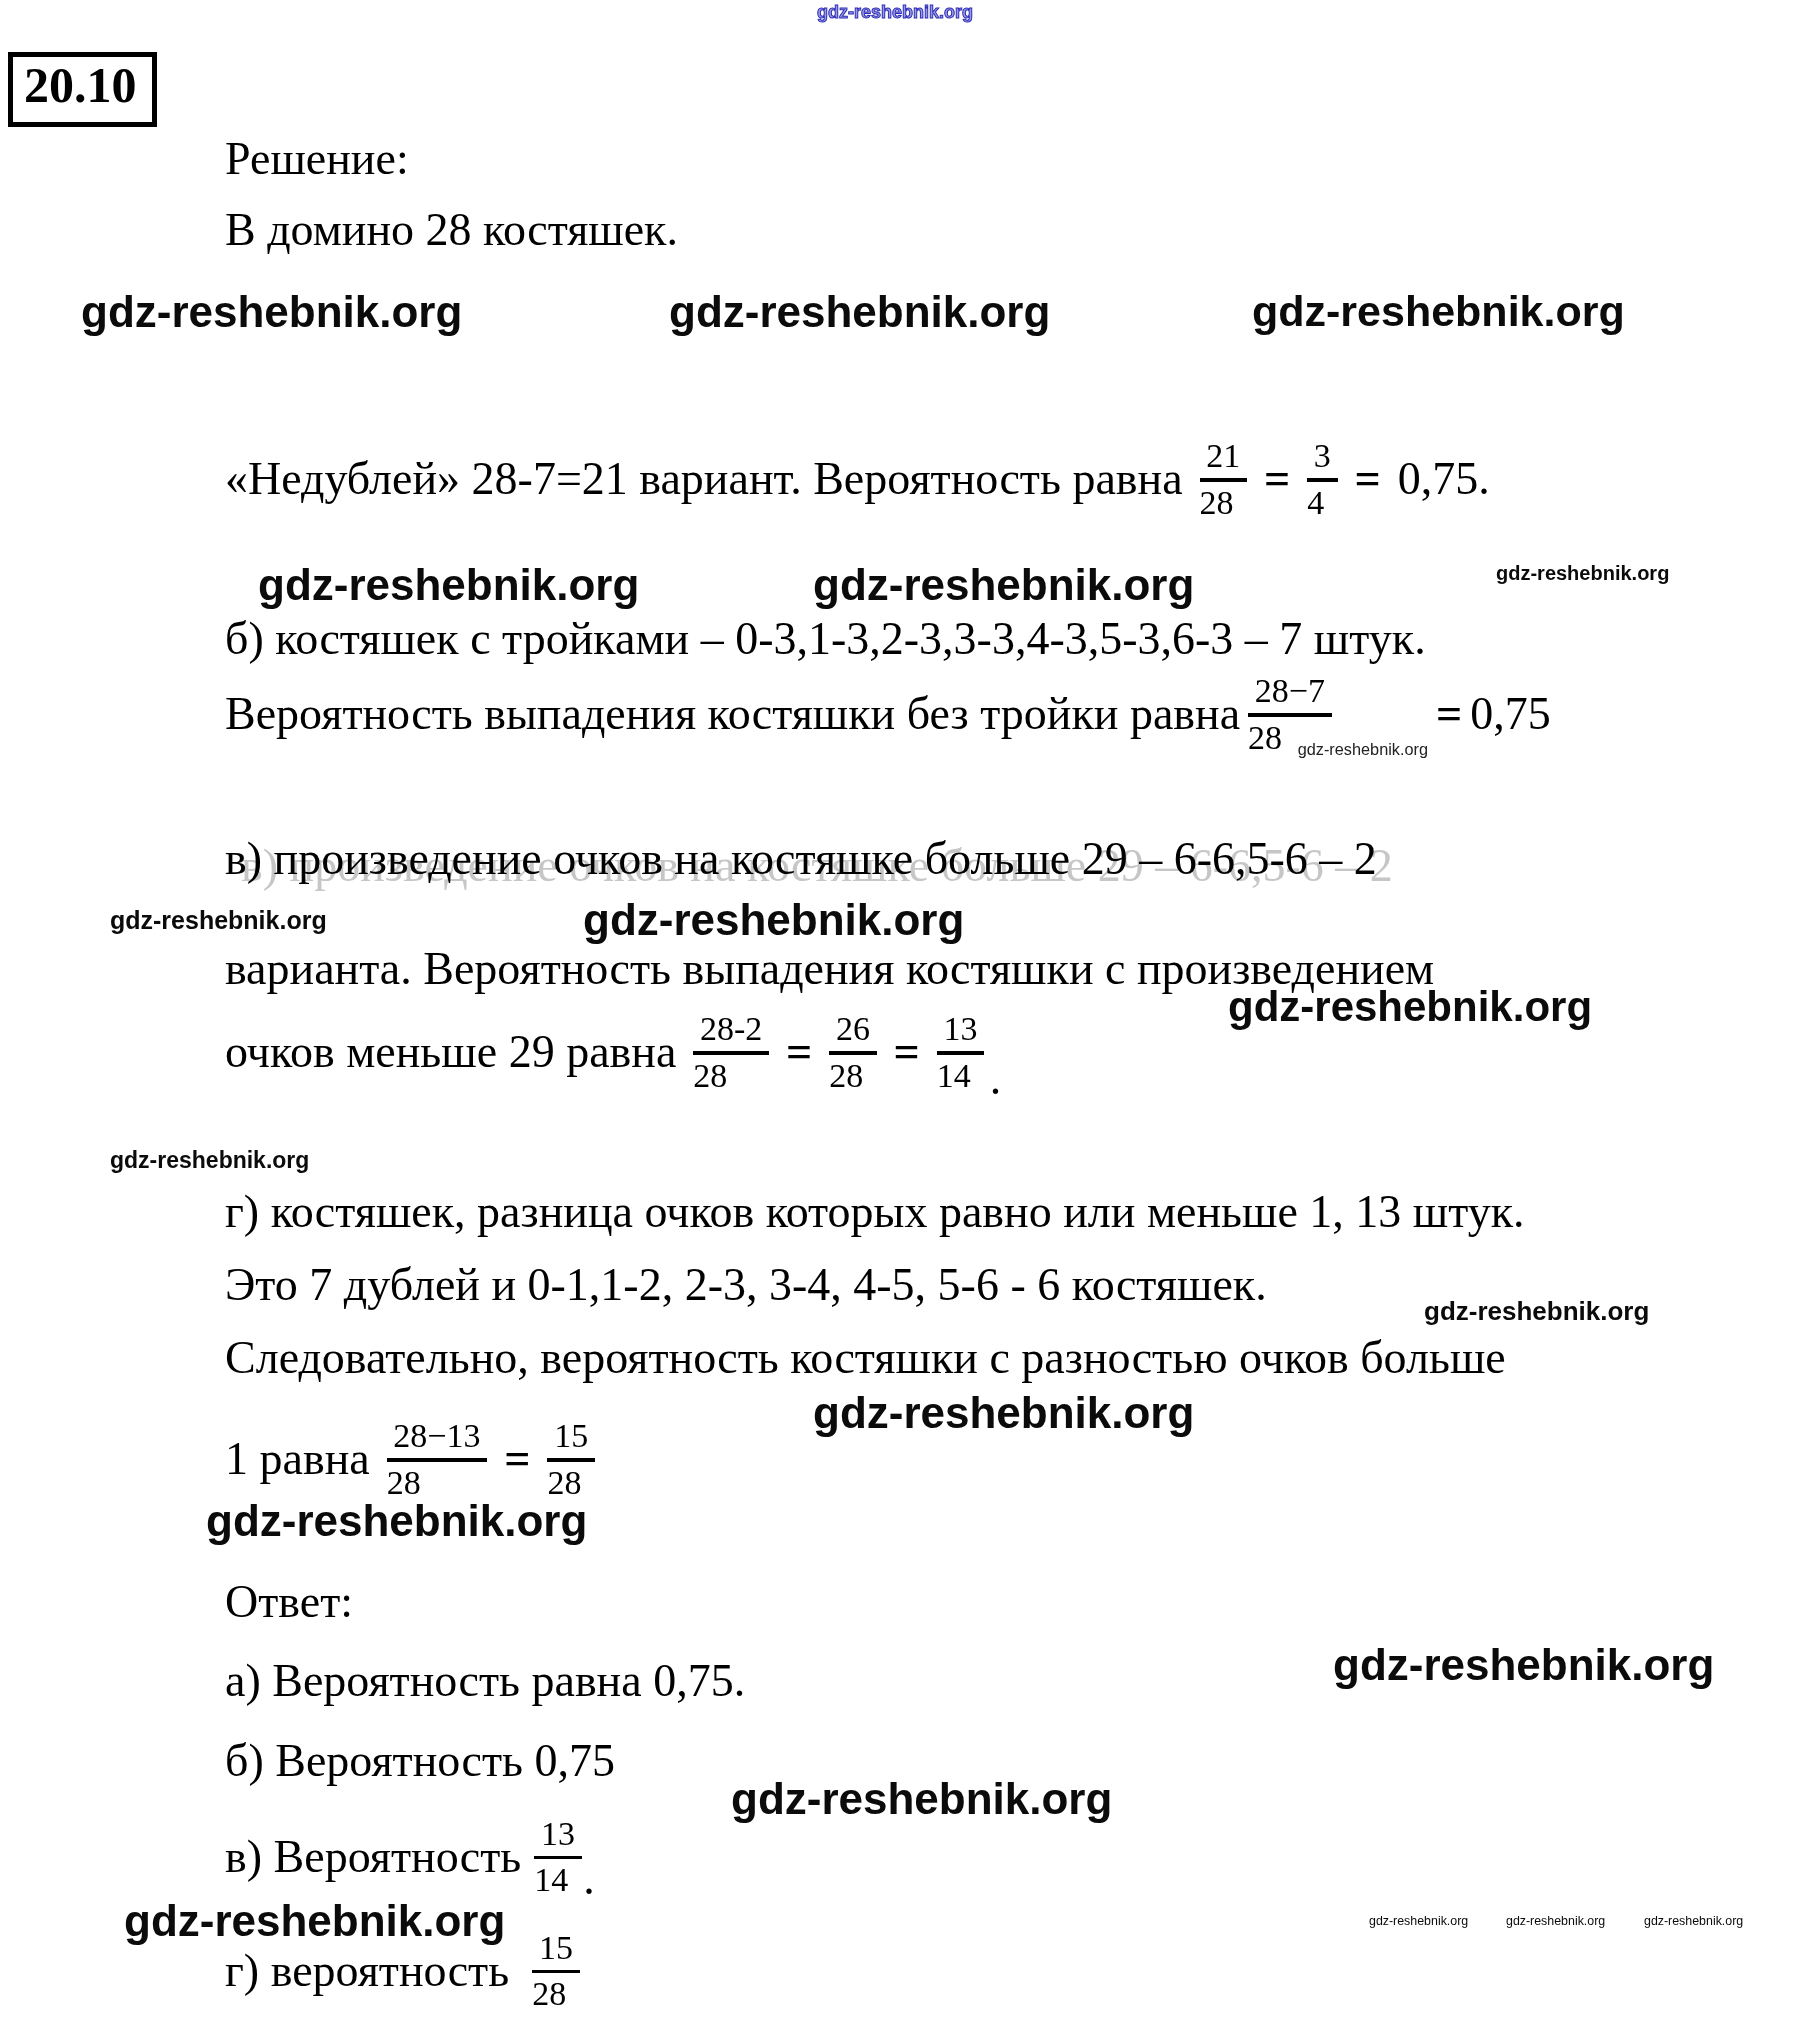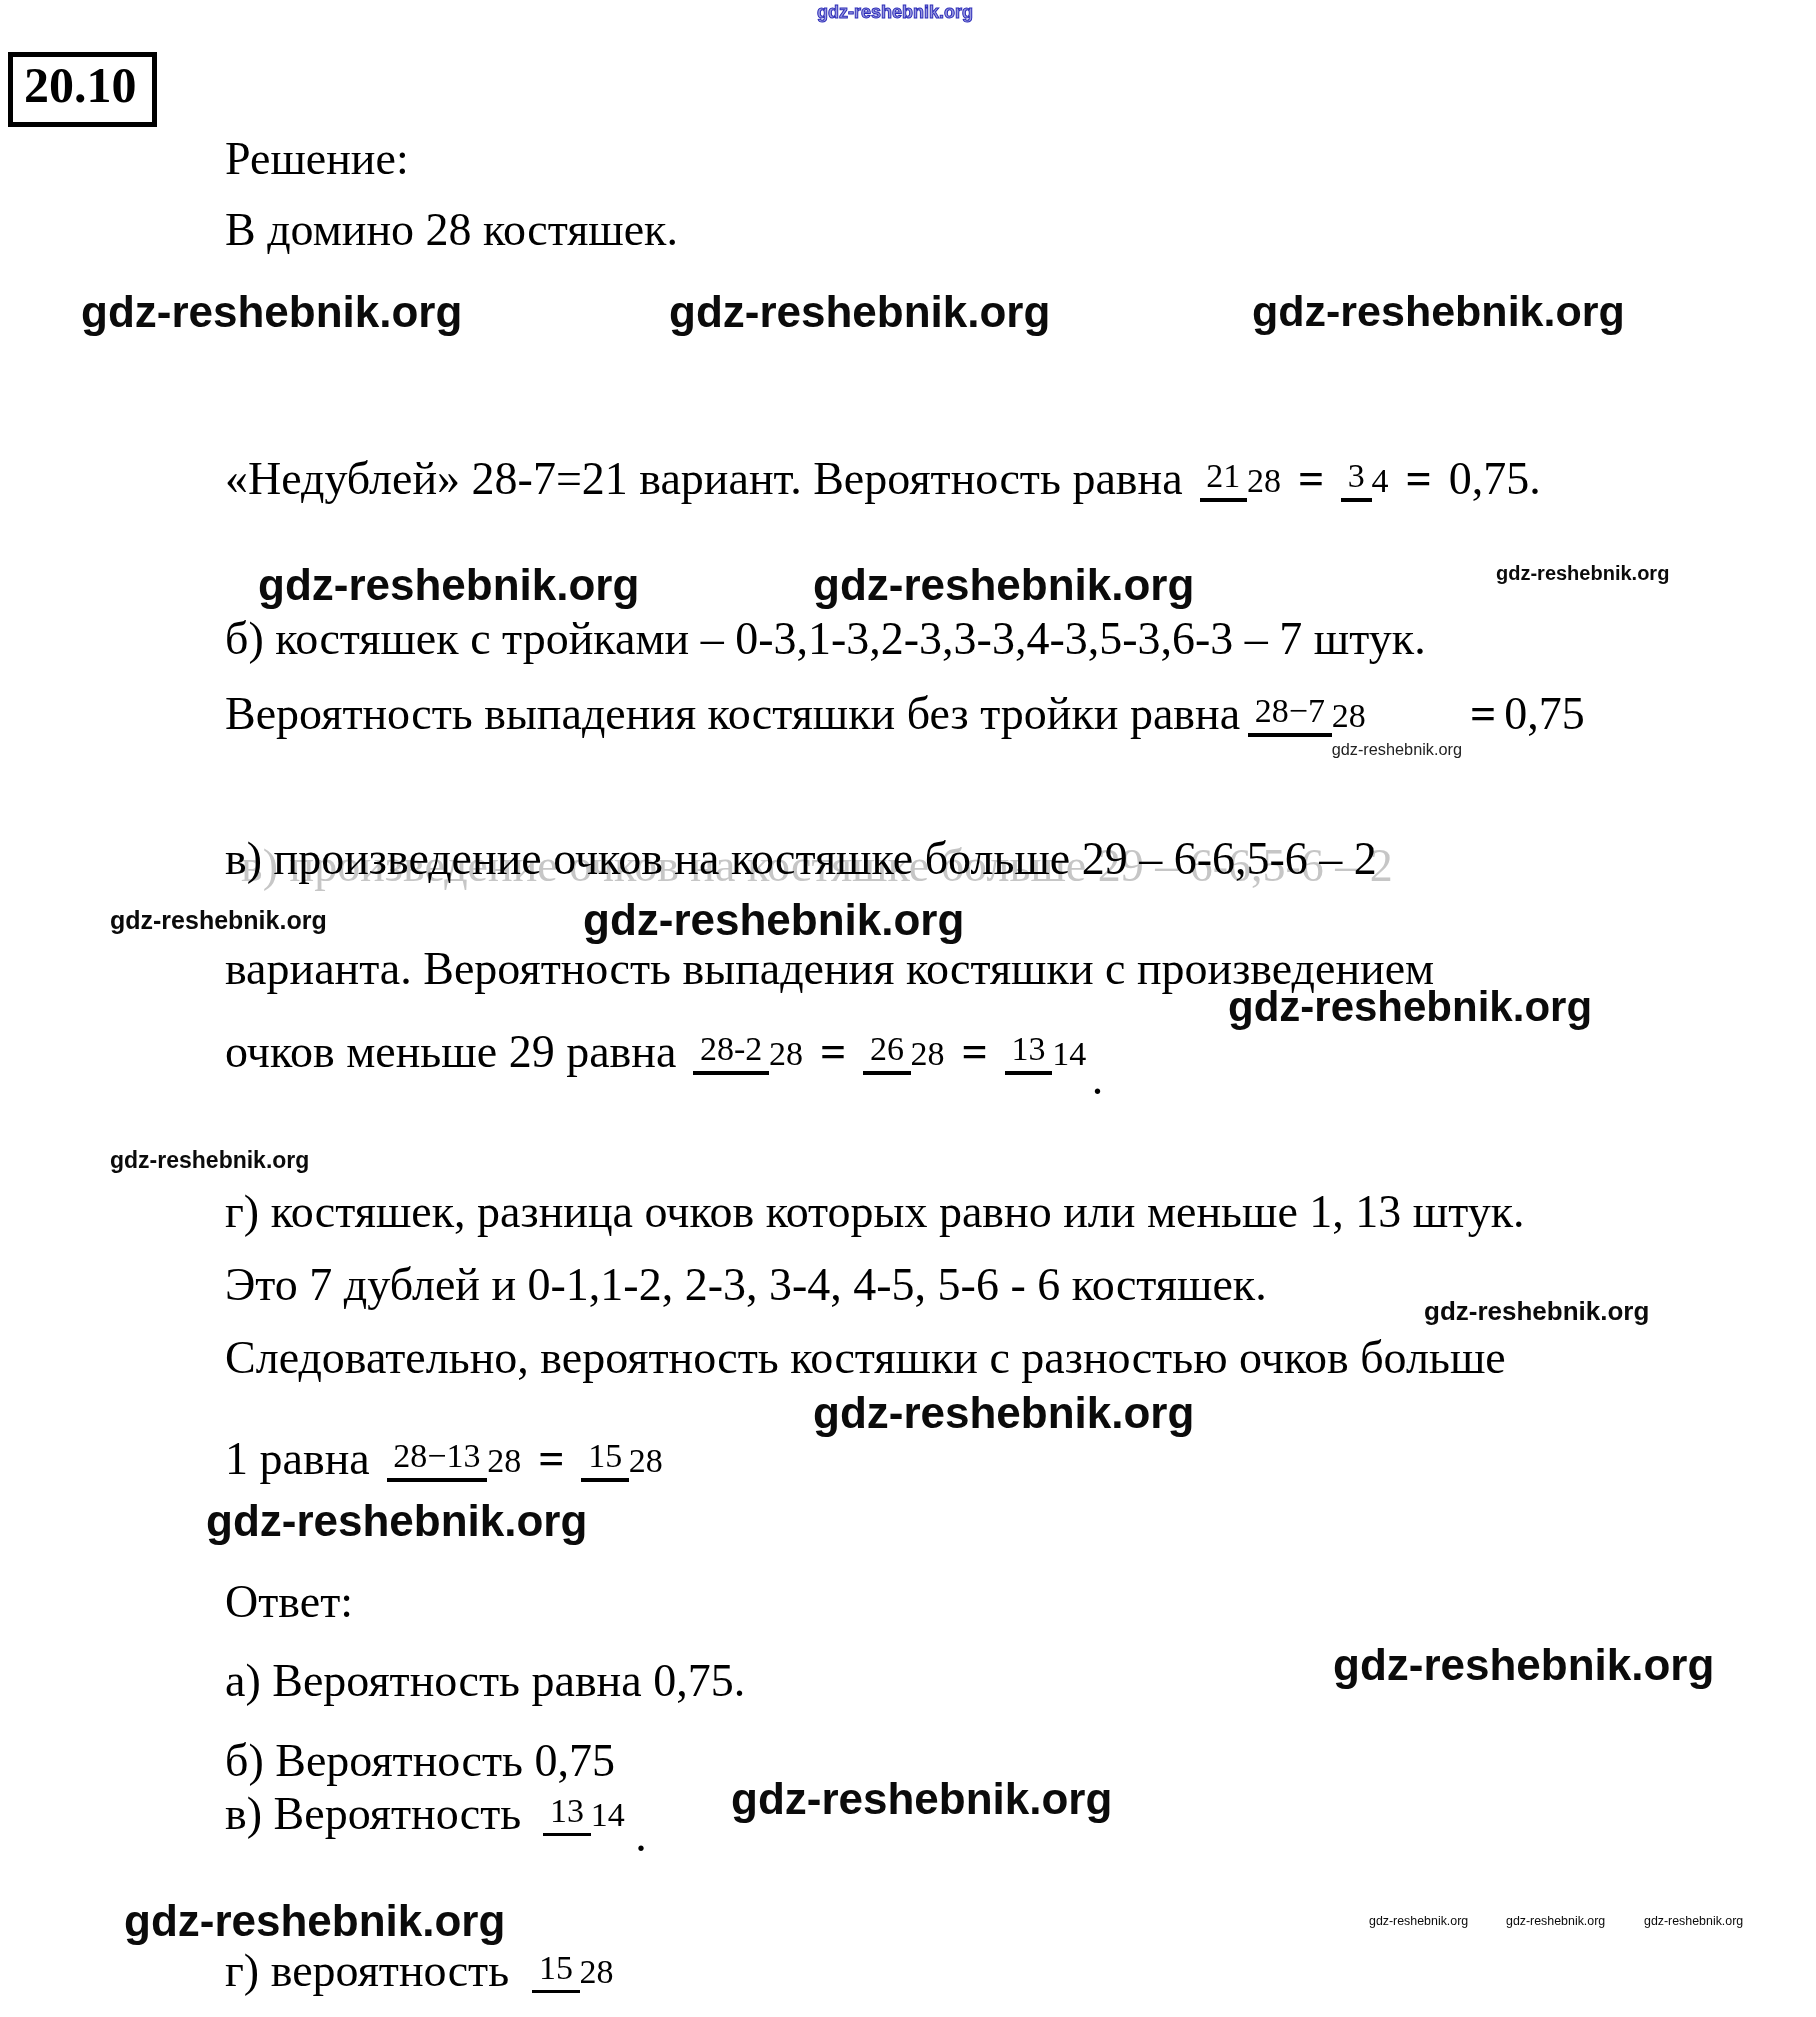--- a/index.html
+++ b/index.html
@@ -5,21 +5,21 @@
   html,body { margin:0; padding:0; background:#ffffff; }
   .page {
     position:relative; width:1816px; height:2018px; background:#ffffff;
     font-family:"Liberation Serif", serif; color:#000; overflow:hidden;
   }
   .t { position:absolute; white-space:nowrap; font-size:46px; line-height:1.1; }
   .formula {
     position:absolute; display:flex; align-items:center;
     white-space:nowrap; font-size:46px; gap:17px; line-height:1.05;
   }
-  .frac { display:inline-flex; align-items:center;
+  .frac { display:inline-flex; flex-direction:column; align-items:flex-start;
           font-size:34px; line-height:1.12; }
   .frac .num { border-bottom:4.8px solid #000; padding:0 6.7px 2.9px; }
   .frac .den { padding-top:2.9px; }
   .frac.thinbar .num { border-bottom-width:3.8px; }
   .eq { font-weight:bold; }
   .frac-period { align-self:flex-end; margin-left:-11.5px; margin-bottom:1.9px; }
   .wm { position:absolute; font-family:"Liberation Sans", sans-serif;
         font-weight:bold; color:#0b0b0b; white-space:nowrap; }
   .wm-inline { font-family:"Liberation Sans", sans-serif; font-size:16.3px;
                font-weight:normal; color:#222; align-self:flex-end;
@@ -141,21 +141,21 @@
 
   <div class="t" style="left:225px; top:1577px;">Ответ:</div>
 
   <div class="wm" style="left:1333px; top:1640px; font-size:44px;">gdz-reshebnik.org</div>
 
   <div class="t" style="left:225px; top:1656px;">а) Вероятность равна 0,75.</div>
   <div class="t" style="left:225px; top:1736px;">б) Вероятность 0,75</div>
 
   <div class="wm" style="left:731px; top:1774px; font-size:44px;">gdz-reshebnik.org</div>
 
-  <div class="formula z1" style="left:225px; top:1766px; height:96px; gap:22px;">
+  <div class="formula z1" style="left:225px; top:1809px; height:96px; gap:13px;">
     <span>в) Вероятность</span>
     <span class="frac thinbar">
       <span class="num">13</span>
       <span class="den">14</span>
     </span>
     <span class="frac-period">.</span>
   </div>
 
   <div class="wm" style="left:124px; top:1896px; font-size:44px;">gdz-reshebnik.org</div>
 

